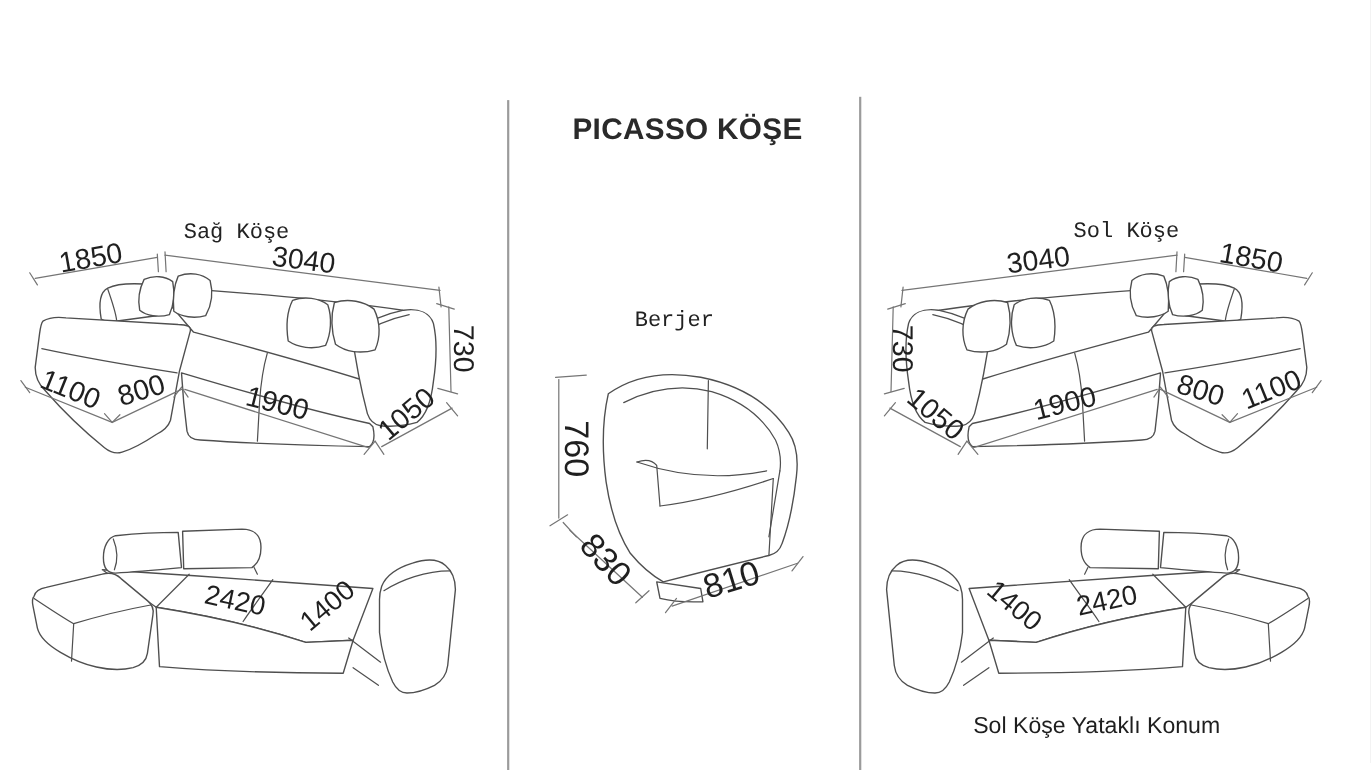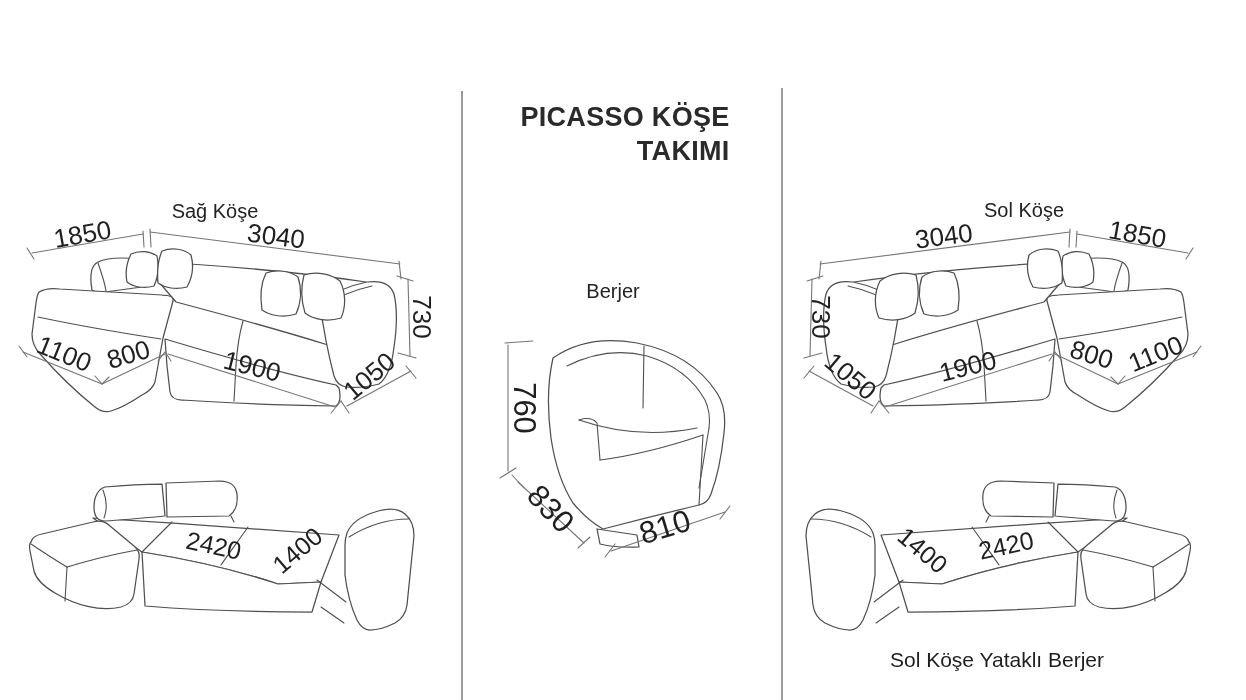--- a/index.html
+++ b/index.html
@@ -7,21 +7,21 @@
     position:relative;width:1246px;height:700px;background:#ffffff;
     font-family:"Liberation Sans",sans-serif;overflow:hidden;margin:0 auto;
   }
   .abs{position:absolute;}
   .divider{width:2px;background:#9b9b9b;}
   .title-block{
     text-align:right;font-size:27px;line-height:34px;font-weight:600;
     color:#2a2a2a;letter-spacing:.3px;transform:translateX(-50%);white-space:nowrap;
   }
   .section-label{
-    font-size:20px;color:#222;transform:translateX(-50%);white-space:nowrap;
+    font-size:20px;color:#222;transform:translateX(-50%);white-space:nowrap;font-family:Liberation Mono, monospace;
   }
   .caption{
     font-size:21px;color:#1e1e1e;transform:translateX(-50%);white-space:nowrap;
   }
   svg{display:block;overflow:visible;}
   svg text{
     font-family:"Liberation Sans",sans-serif;fill:#1f1f1f;
     text-anchor:middle;
   }
   .dim-t{font-size:26px;}
@@ -34,27 +34,26 @@
 </head>
 <body>
 
 <div class="canvas">
 
   <div class="abs divider" style="left:461px;top:91px;height:609px;"></div>
   <div class="abs divider" style="left:781px;top:88px;height:612px;"></div>
 
   <div class="abs title-block" style="left:625px;top:100px;">
     <div>PICASSO KÖŞE</div>
-    <div>TAKIMI</div>
   </div>
 
   <div class="abs section-label" style="left:215px;top:200px;">Sağ Köşe</div>
   <div class="abs section-label" style="left:1000px;top:199px;margin-left:24px;">Sol Köşe</div>
   <div class="abs section-label" style="left:613px;top:280px;">Berjer</div>
-  <div class="abs caption" style="left:997px;top:648px;">Sol Köşe Yataklı Berjer</div>
+  <div class="abs caption" style="left:997px;top:648px;">Sol Köşe Yataklı Konum</div>
 
   <svg class="abs" style="left:10px;top:195px;" width="440" height="240" viewBox="0 0 440 240">
     <defs>
 
       <g id="g-corner-sofa">
 
         <path class="furn" d="M131,66 C205,70 295,78 356,87 L318,150 C270,135 215,120 166,107 Z"></path>
 
         <path class="furn" d="M82,95 Q78,72 88,67 Q100,61 130,64 L132,92 L95,97 Q86,98 82,95 Z"></path>
         <path class="crease" d="M88,68 Q95,88 96,96"></path>

